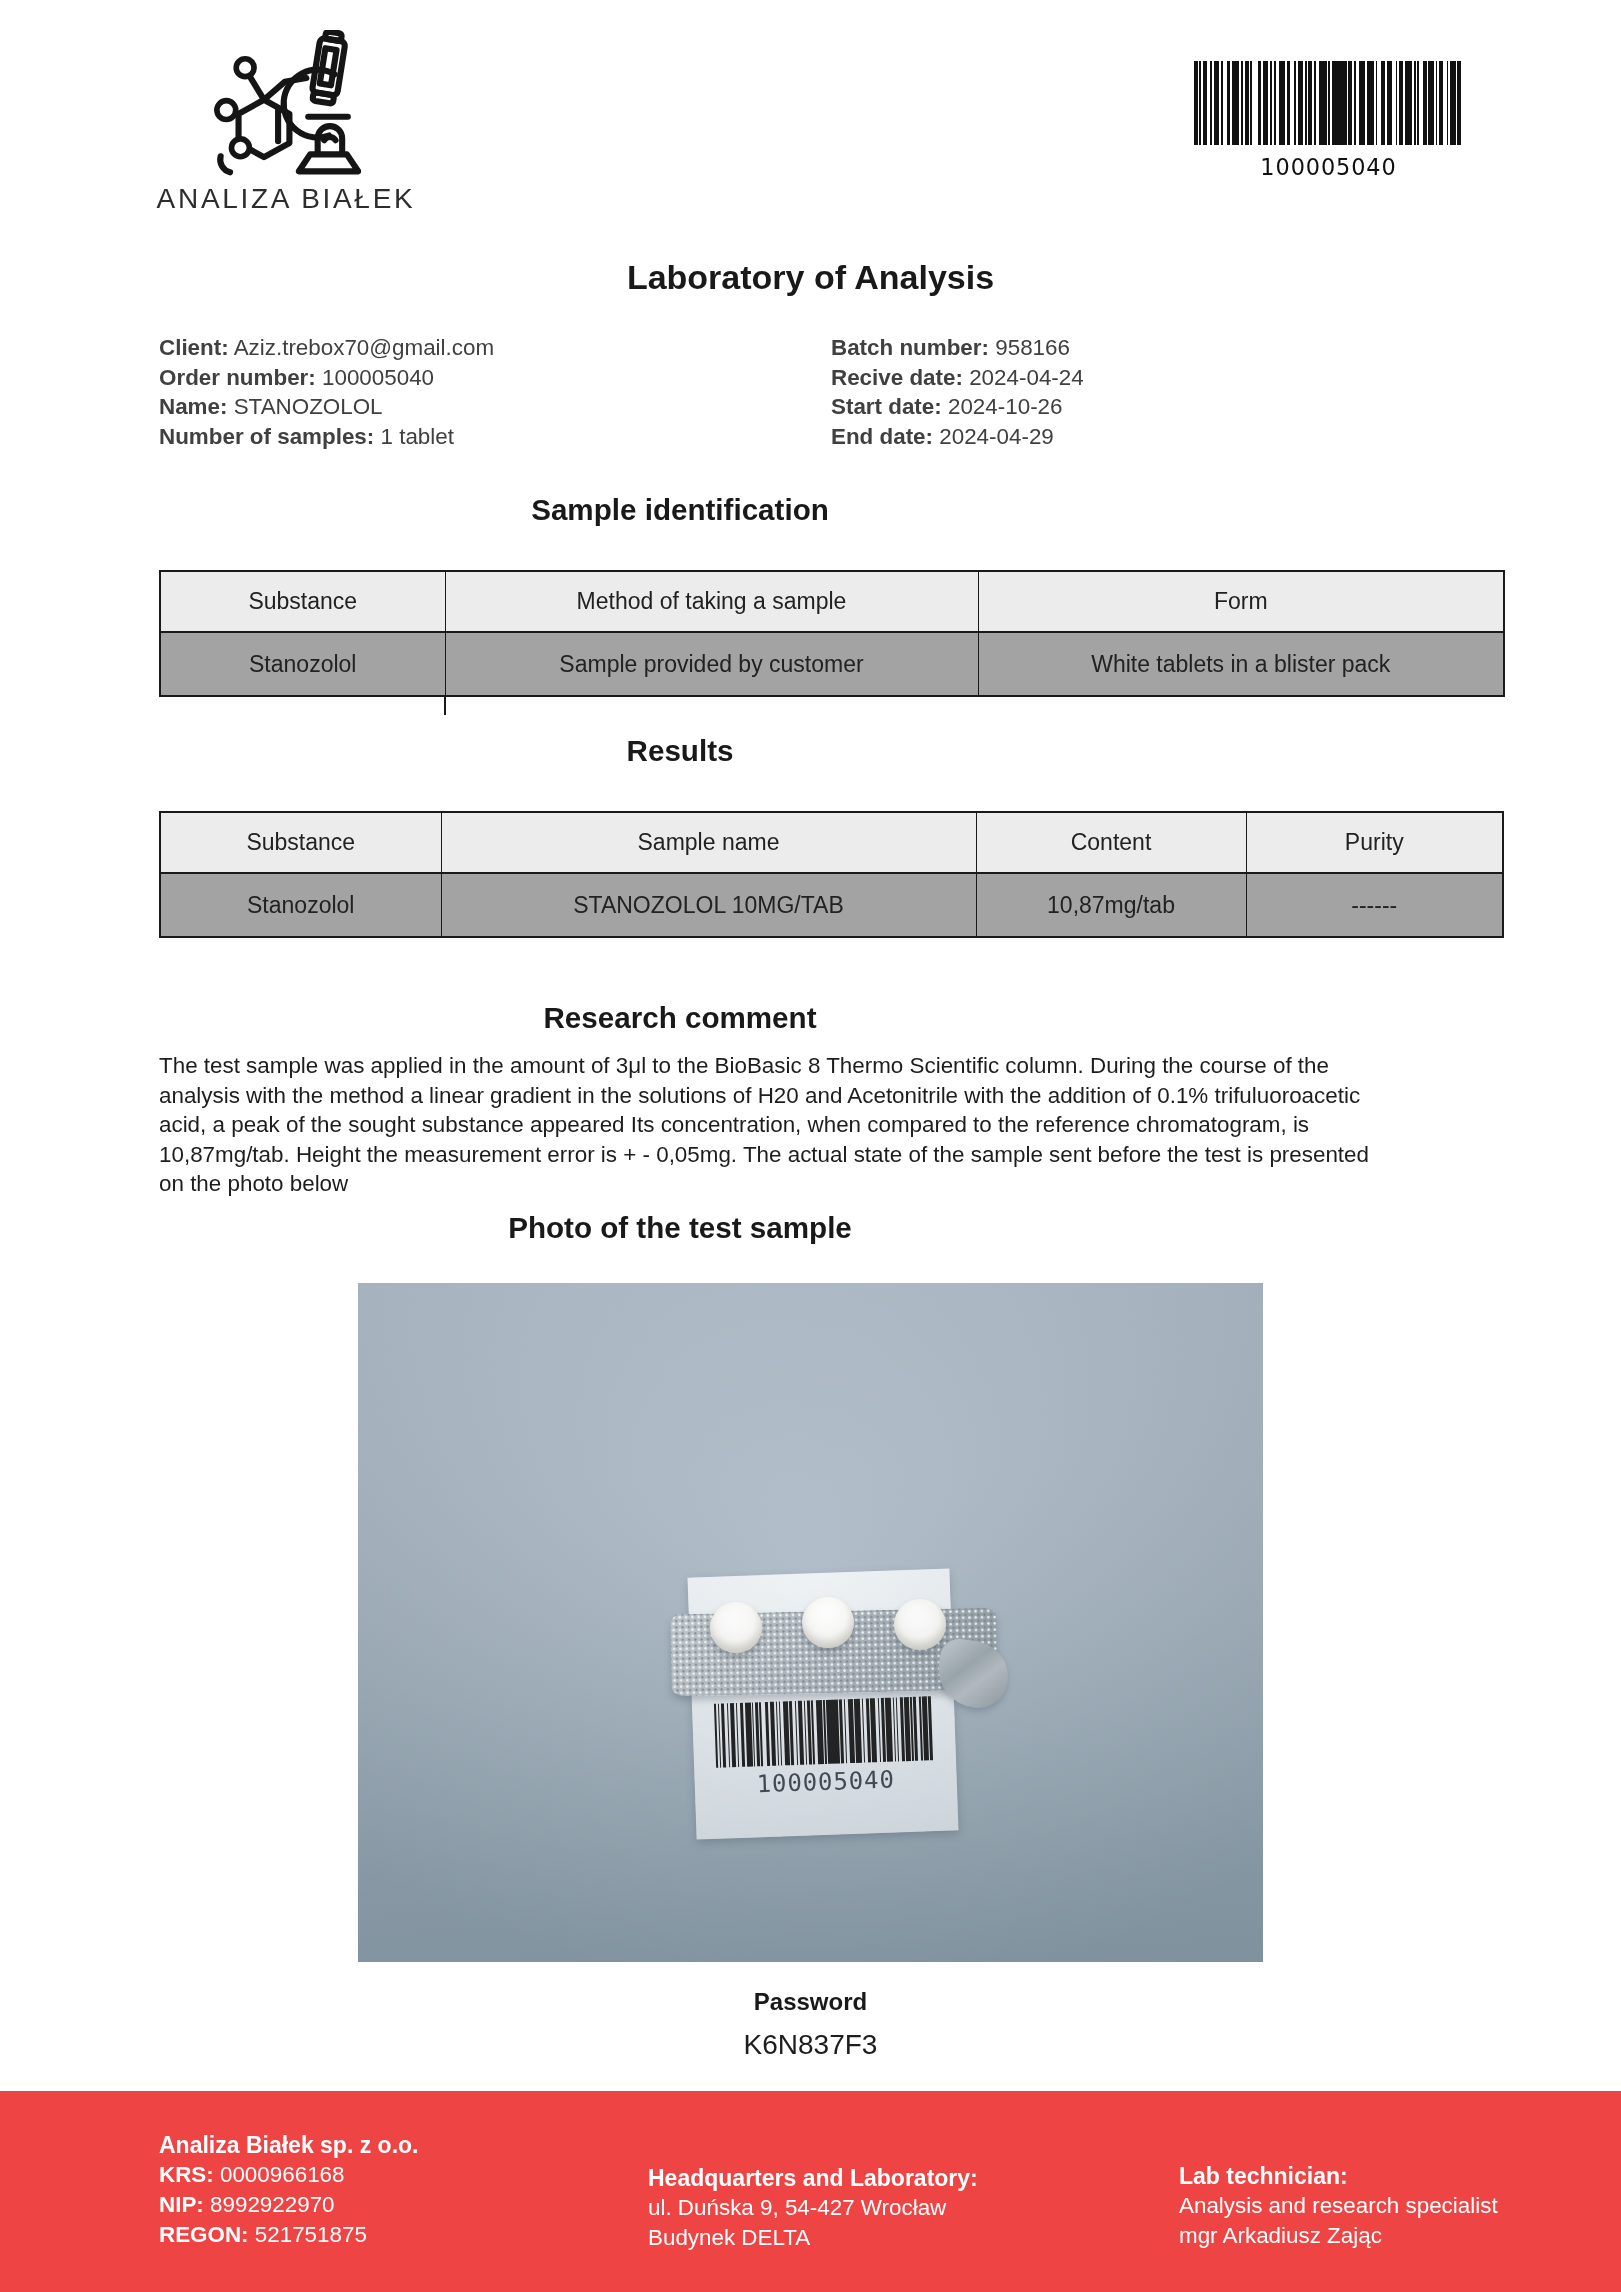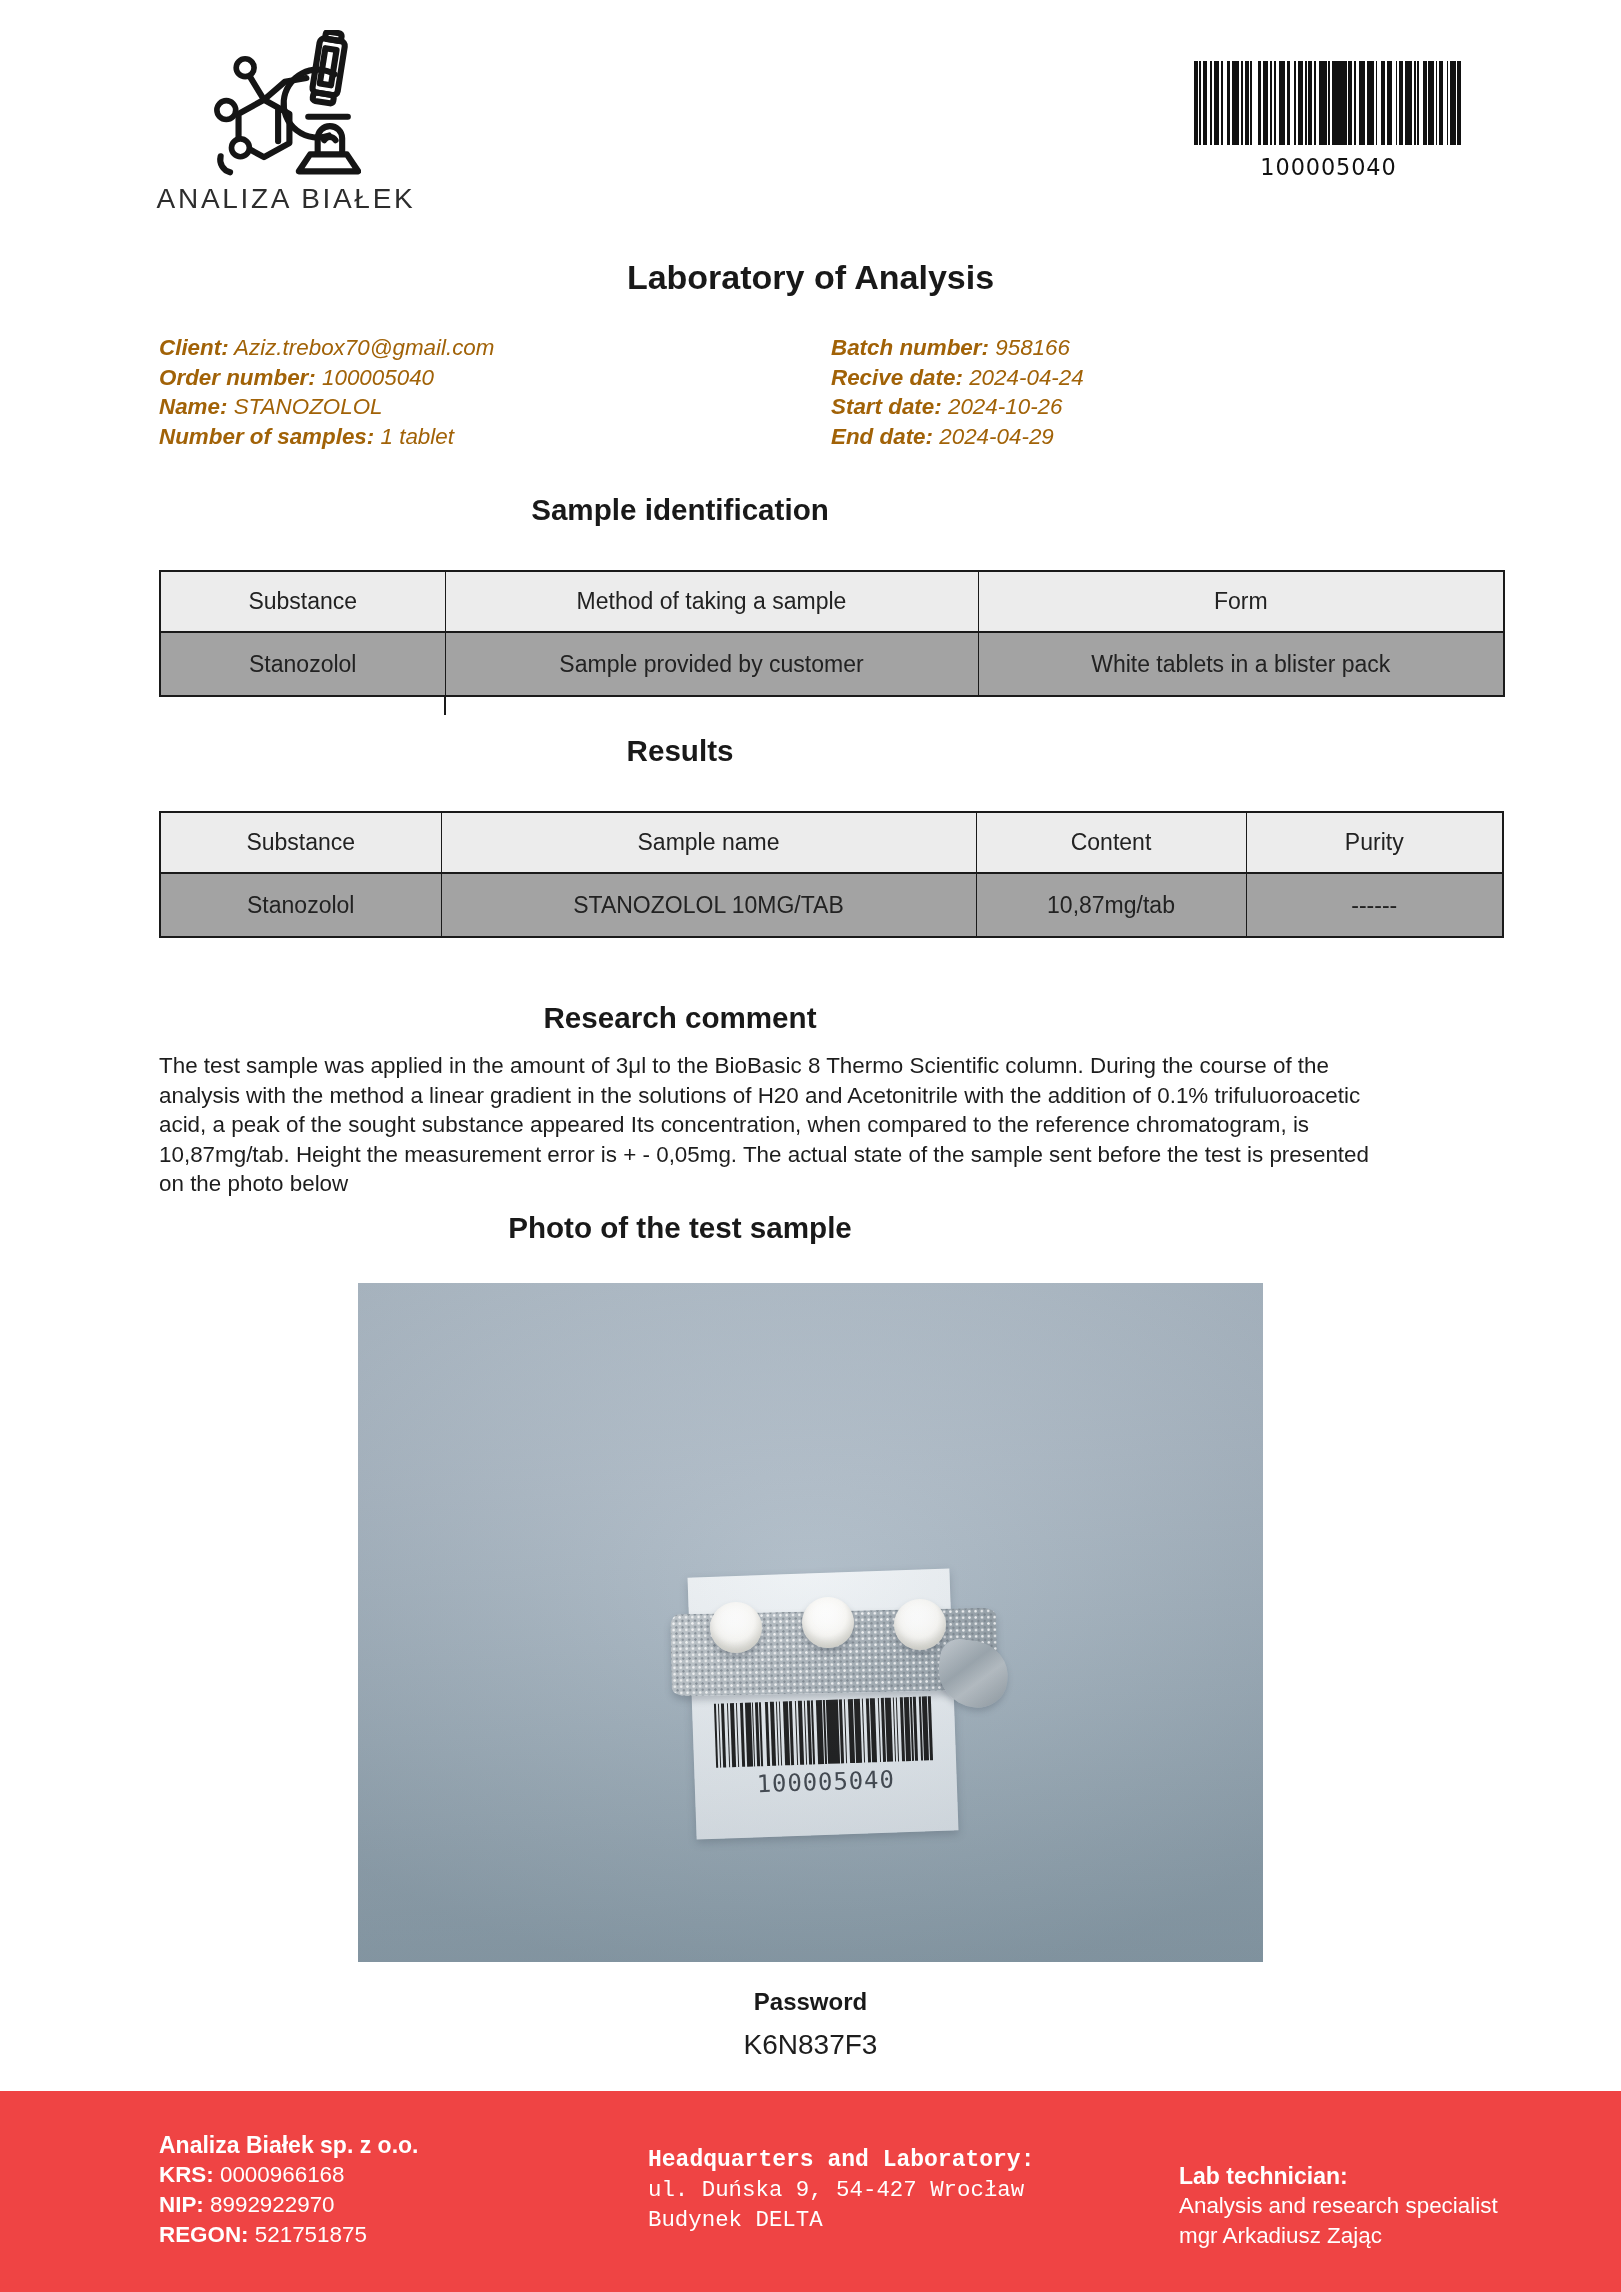--- a/index.html
+++ b/index.html
@@ -18,21 +18,21 @@
   .barcode-box { display:flex; align-items:stretch; }
   .bc-bar { background:#111; }
   .bc-gap { background:transparent; }
   #top-barcode { left:1194px; top:61px; width:269px; height:84px; }
   #top-barcode-num { left:1194px; top:154px; width:269px; text-align:center;
     font-size:22.4px; color:#111; letter-spacing:0.9px; font-family:"DejaVu Sans", sans-serif; }
 
   
   #doc-title { left:0; top:258px; width:1621px; text-align:center;
     font-size:34px; font-weight:bold; color:#191919; }
-  .info-col { font-size:22.4px; line-height:29.6px; color:#a16207;font-style:italic; }
+  .info-col { font-size:22.4px; line-height:29.6px; color:#404040; }
   .info-col .lbl { font-weight:bold; }
   #info-left  { left:159px; top:333px; }
   #info-right { left:831px; top:333px; }
 
   
   .section-h { width:1360px; left:0; text-align:center; font-size:29.6px; font-weight:bold; color:#191919; }
   #h-sample   { top:493px; }
   #h-results  { top:734px; }
   #h-comment  { top:1001px; }
   #h-photo    { top:1211px; }
@@ -96,21 +96,21 @@
     font-size:24px; font-weight:bold; color:#191919; }
   #password-value { left:0; top:2029px; width:1621px; text-align:center;
     font-size:28px; color:#1d1d1d; }
 
   
   #footer { left:0; top:2091px; width:1621px; height:202px; }
   .foot-col { position:absolute; color:#ffffff; font-size:22.4px; line-height:30px; }
   .foot-col .fh { font-weight:bold; font-size:23px; }
   .foot-col .lbl { font-weight:bold; }
   #foot-company { left:159px; top:39px; }
-  #foot-hq      { left:648px; top:54px;font-family:Liberation Mono, monospace; }
+  #foot-hq      { left:648px; top:72px; }
   #foot-tech    { left:1179px; top:54px;margin-top:16px; }
 </style>
 </head>
 <body>
 
 <div id="page">
 
   <svg id="logo-art" class="abs" viewBox="0 0 224 156" fill="none">
     <g stroke="#151515" stroke-width="6.5" stroke-linecap="round" stroke-linejoin="round" fill="none">
 

